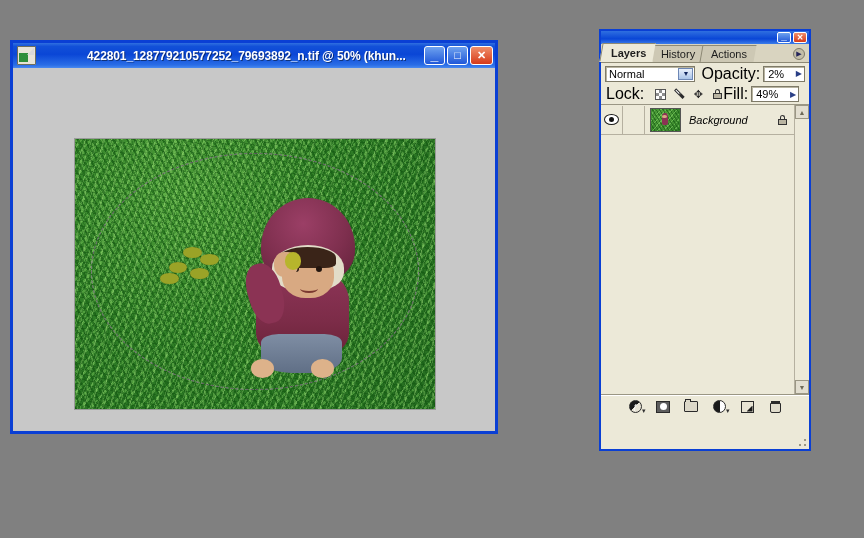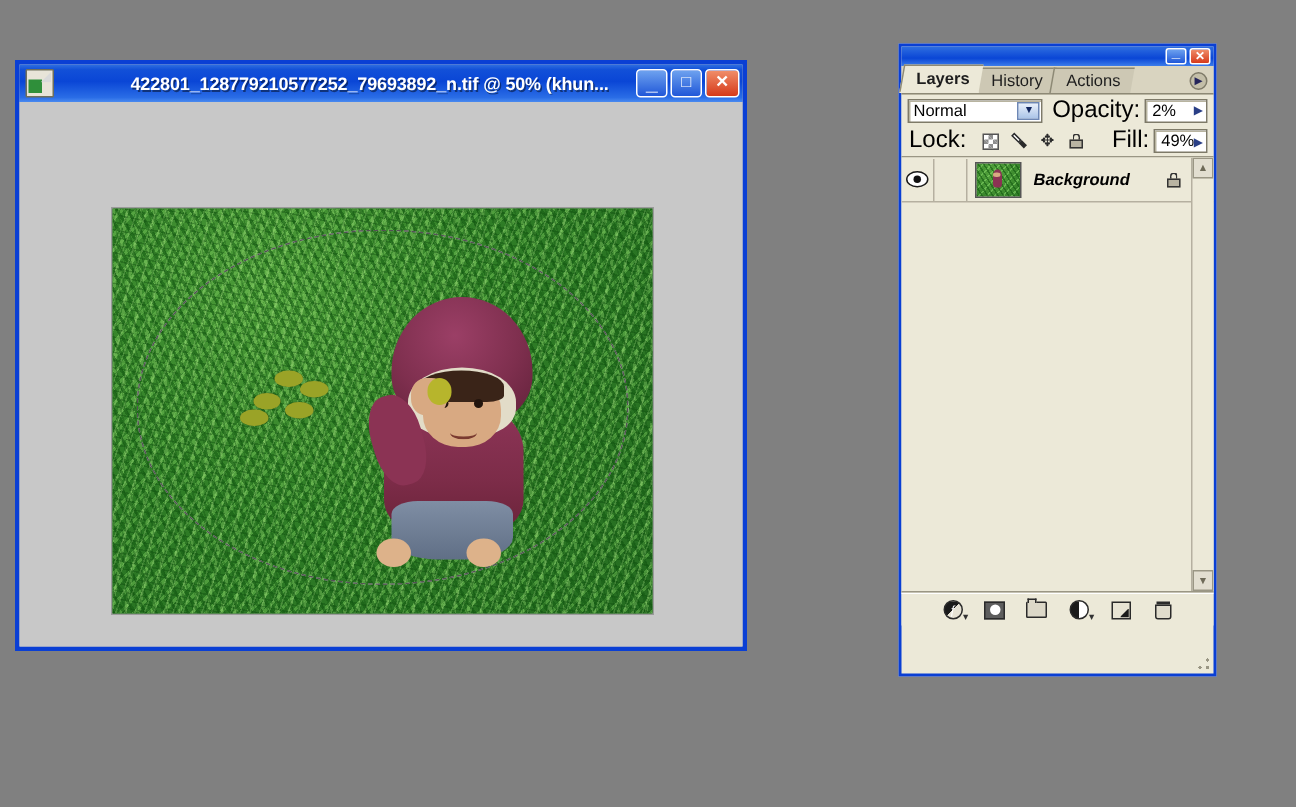--- a/index.html
+++ b/index.html
@@ -463,21 +463,20 @@
     width: 15%; height: 14%;
     background: #d8a982; border-radius: 50%;
   }
   .layer-name {
     font-size: 11px;
     color: #000;
     margin-left: 6px;
     flex: 1 1 auto;
     white-space: nowrap;
     overflow: hidden;
-    font-weight: bold;
   }
   .layer-row.selected .layer-name { color: #ffffff; font-weight: bold; }
   .layer-name.italic { font-style: italic; }
   .locked-badge {
     width: 14px; height: 14px;
     margin-right: 4px;
     flex: 0 0 auto;
     display: flex; align-items: center; justify-content: center;
     font-size: 10px; color: #2b2b2b;
   }
@@ -736,21 +735,21 @@
         <div class="lockico">
           <div class="brush-icon"></div>
         </div>
         <div class="lockico">
           <span>✥</span>
         </div>
         <div class="lockico">
           <div class="padlock"></div>
         </div>
       </div>
-      <span class="fieldlabel" style="margin-left:18px">Fill:</span>
+      <span class="fieldlabel" style="margin-left:0">Fill:</span>
       <div class="numfield">
         <span>49%</span>
         <span class="tri">▶</span>
       </div>
     </div>
 
     <div id="layers-list">
 
 
       <div class="layer-row">

